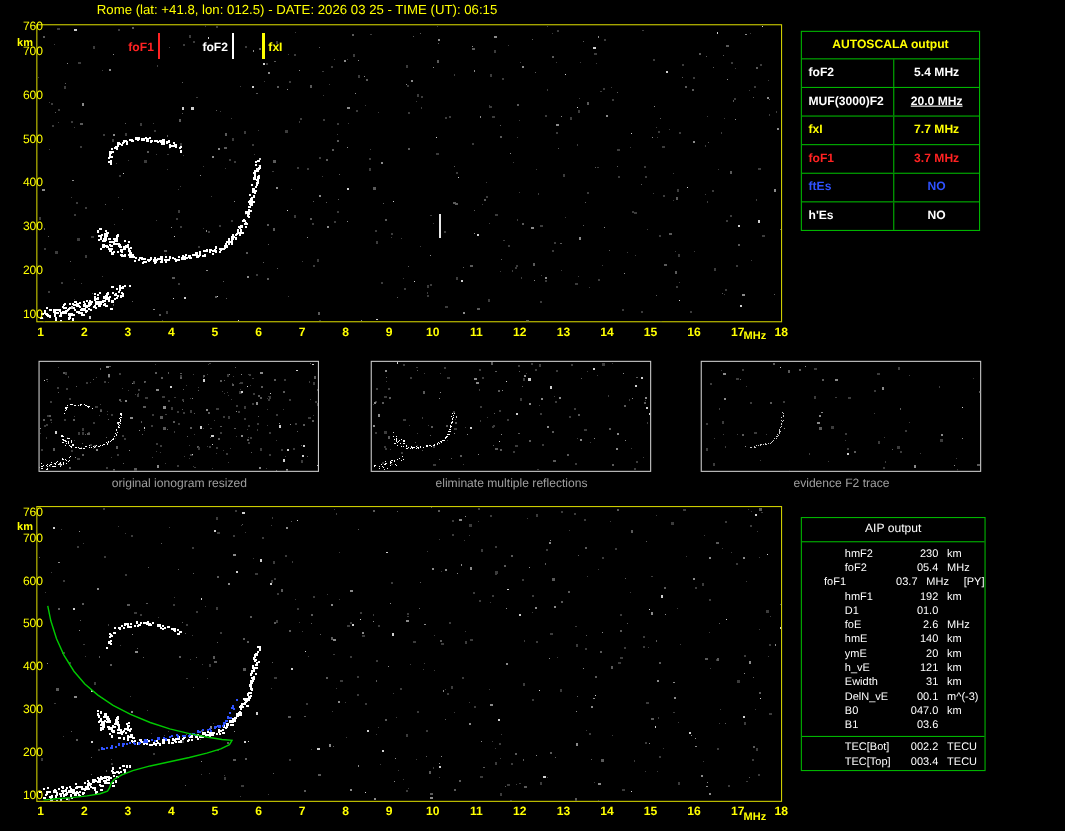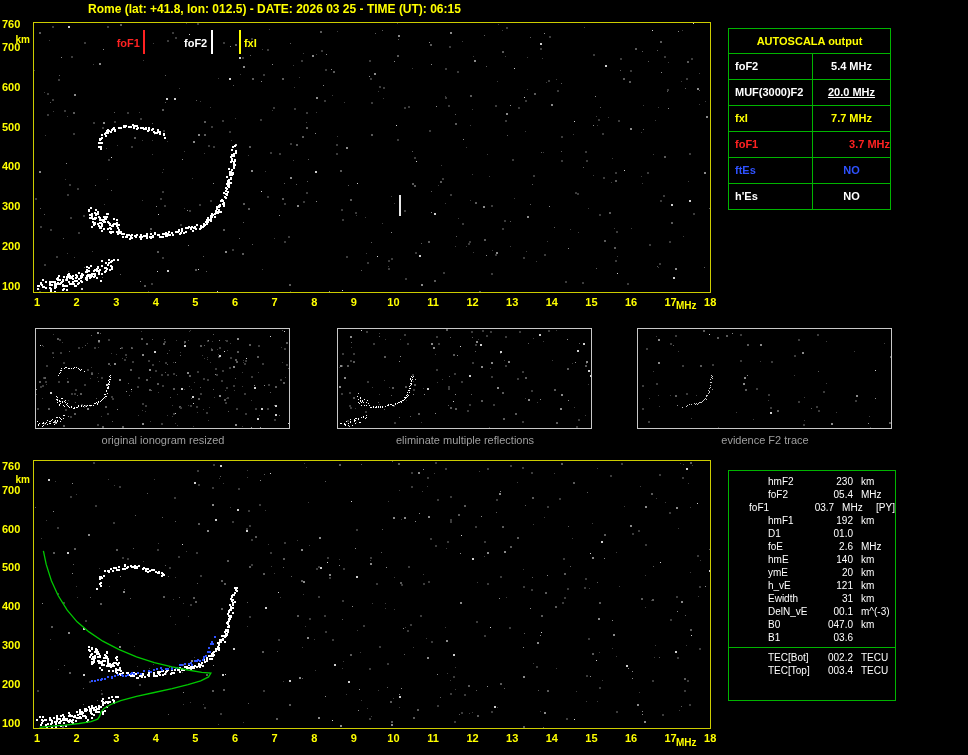--- a/index.html
+++ b/index.html
@@ -1,28 +1,28 @@
 <!DOCTYPE html>
 <html><head>
 <meta charset="utf-8">
 <style>
   * { margin:0; padding:0; box-sizing:border-box; }
   html,body { background:#000; }
   body { width:968px; height:755px; position:relative; overflow:hidden;
          font-family:"Liberation Sans", sans-serif; }
   svg { display:block; shape-rendering:crispEdges; }
 
-  .title { position:absolute; left:88px; top:2px; color:#ffff00; font-size:12px; font-weight:bold; }
+  .title { position:absolute; left:88px; top:2px; color:#ffff00; font-size:12px; font-weight:normal; }
 
   .plot { position:absolute; border:1px solid #cccc00; background:#000; }
   #main-box   { left:33px; top:22px;  width:678px; height:271px; }
   #bottom-box { left:33px; top:460px; width:678px; height:269px; }
 
-  .ylab { position:absolute; left:2px; width:28px; text-align:left;
-          color:#ffff00; font-size:11px; font-weight:bold; }
+  .ylab { position:absolute; left:16px; width:28px; text-align:center;
+          color:#ffff00; font-size:11px; font-weight:normal; }
   .xlab { position:absolute; color:#ffff00; font-size:11px; font-weight:bold;
           transform:translateX(-50%); }
   .unit { position:absolute; color:#ffff00; font-size:10px; font-weight:bold; }
   .ycol { left:2px; width:28px; text-align:right; }
 
   .marker-label { position:absolute; font-size:11px; font-weight:bold; white-space:nowrap; }
 
   .astable { position:absolute; left:728px; top:28px; width:163px;
              border:1px solid #00b400; background:#000; }
   .astitle { height:24px; line-height:24px; text-align:center;
@@ -1142,21 +1142,21 @@
         <div class="asrow">
           <div class="ascell p" style="color: rgb(255, 255, 255);">MUF(3000)F2</div>
           <div class="ascell v" style="color: rgb(255, 255, 255); text-decoration: underline;">20.0 MHz</div>
         </div>
         <div class="asrow">
           <div class="ascell p" style="color: rgb(255, 255, 0);">fxI</div>
           <div class="ascell v" style="color: rgb(255, 255, 0);">7.7 MHz</div>
         </div>
         <div class="asrow">
           <div class="ascell p" style="color: rgb(255, 34, 34);">foF1</div>
-          <div class="ascell v" style="color: rgb(255, 34, 34); text-align: right;">3.7 MHz</div>
+          <div class="ascell v" style="color: rgb(255, 34, 34);">3.7 MHz</div>
         </div>
         <div class="asrow">
           <div class="ascell p" style="color: rgb(47, 82, 255);">ftEs</div>
           <div class="ascell v" style="color: rgb(47, 82, 255);">NO</div>
         </div>
         <div class="asrow">
           <div class="ascell p" style="color: rgb(255, 255, 255);">h'Es</div>
           <div class="ascell v" style="color: rgb(255, 255, 255);">NO</div>
         </div>
       </div>
@@ -3110,20 +3110,21 @@
       <div class="xlab" style="left: 512.2px; top: 732px;">13</div>
       <div class="xlab" style="left: 551.8px; top: 732px;">14</div>
       <div class="xlab" style="left: 591.4px; top: 732px;">15</div>
       <div class="xlab" style="left: 631px; top: 732px;">16</div>
       <div class="xlab" style="left: 670.6px; top: 732px;">17</div>
       <div class="xlab" style="left: 710.2px; top: 732px;">18</div>
     </div>
   <div class="unit" style="left:676px;top:737px">MHz</div>
 
   <div class="aipbox">
+    <div class="aiptitle">AIP output</div>
     <div id="aip-rows">
         <div class="aiprow">
           <span class="ap">hmF2</span>
           <span class="av">230</span>
           <span class="au">km</span>
           <span class="an"></span>
         </div>
         <div class="aiprow">
           <span class="ap">foF2</span>
           <span class="av">05.4</span>

